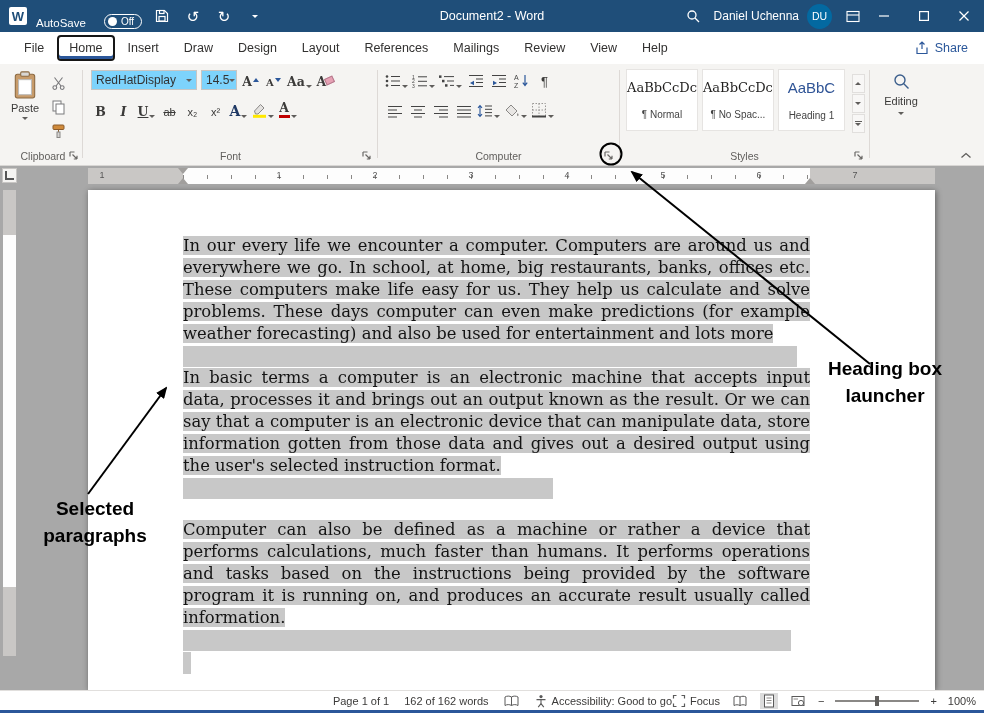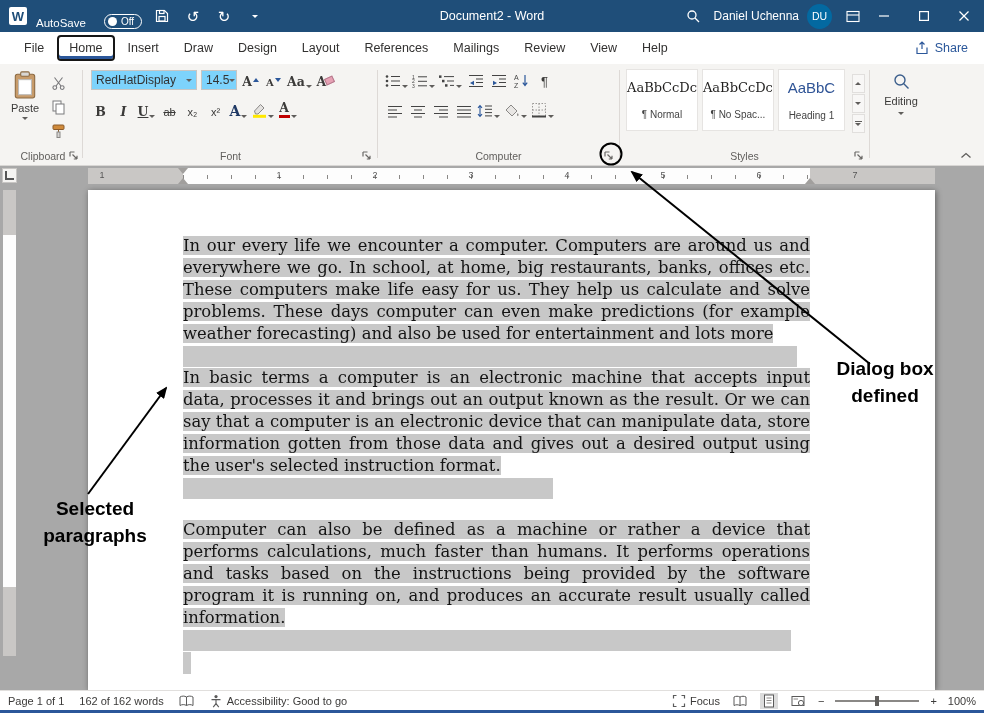--- a/index.html
+++ b/index.html
@@ -98,21 +98,21 @@
   .g3{width:97%;}
   .pmark{width:8px;height:22px;background:#c8c8c8;margin-top:1px;}
 
   
   .ann{position:absolute;font-weight:bold;font-size:19px;color:#000;text-align:center;line-height:1.4;z-index:41;}
   .ann-sel{left:20px;top:496px;width:150px;}
   .ann-dbl{left:818px;top:356px;width:134px;}
   .overlay{position:absolute;left:0;top:0;width:984px;height:713px;z-index:40;pointer-events:none;}
 
   
-  .statusbar{position:absolute;left:0;top:690px;width:984px;height:20px;background:#fff;border-top:1px solid #e1dfdd;box-sizing:border-box;display:flex;align-items:center;justify-content:space-between;font-size:11px;color:#3b3a39;padding:0 8px;}
+  .statusbar{position:absolute;left:0;top:690px;width:984px;height:20px;background:#fff;border-top:1px solid #e1dfdd;box-sizing:border-box;display:flex;align-items:center;justify-content:flex-end;font-size:11px;color:#3b3a39;padding:0 8px;}
   .sb-left,.sb-right{display:flex;align-items:center;gap:15px;}
   .sb-right{gap:11px;}
   .sb-item{display:flex;align-items:center;gap:4px;}
   .viewbtn{width:18px;height:16px;display:flex;align-items:center;justify-content:center;}
   .viewbtn.sel{background:#dcdcdc;}
   .track{width:84px;height:2px;background:#8a8886;position:relative;}
   .thumb{position:absolute;left:40px;top:-4px;width:4px;height:10px;background:#605e5c;}
   .bottom-edge{position:absolute;left:0;top:710px;width:984px;height:3px;background:#2b579a;}
 </style>
 </head>
@@ -531,21 +531,21 @@
       <div class="gap g1"></div>
       <p class="para"><span class="sel">In basic terms a computer is an electronic machine that accepts input data, processes it and brings out an output known as the result. Or we can say that a computer is an electronic device that can manipulate data, store information gotten from those data and gives out a desired output using the user's selected instruction format.</span></p>
       <div class="gap g2"></div>
       <p class="para"><span class="sel">Computer can also be defined as a machine or rather a device that performs calculations, much faster than humans. It performs operations and tasks based on the instructions being provided by the software program it is running on, and produces an accurate result usually called information.</span></p>
       <div class="gap g3"></div>
       <div class="pmark"></div>
     </div>
   </div>
 
   <div class="ann ann-sel">Selected paragraphs</div>
-  <div class="ann ann-dbl">Dialog box defined</div>
+  <div class="ann ann-dbl">Heading box launcher</div>
 
   <svg class="overlay" viewBox="0 0 984 713">
     <defs>
       <marker id="ah" markerWidth="12" markerHeight="10" refX="10" refY="5" orient="auto" markerUnits="userSpaceOnUse">
         <path d="M0 0 L12 5 L0 10 Z" fill="#000"></path>
       </marker>
     </defs>
     <circle cx="611" cy="154" r="10.5" fill="none" stroke="#000" stroke-width="2"></circle>
     <line x1="870" y1="364" x2="632" y2="172" stroke="#000" stroke-width="2" marker-end="url(#ah)"></line>
     <line x1="88" y1="494" x2="166" y2="388" stroke="#000" stroke-width="2" marker-end="url(#ah)"></line>

